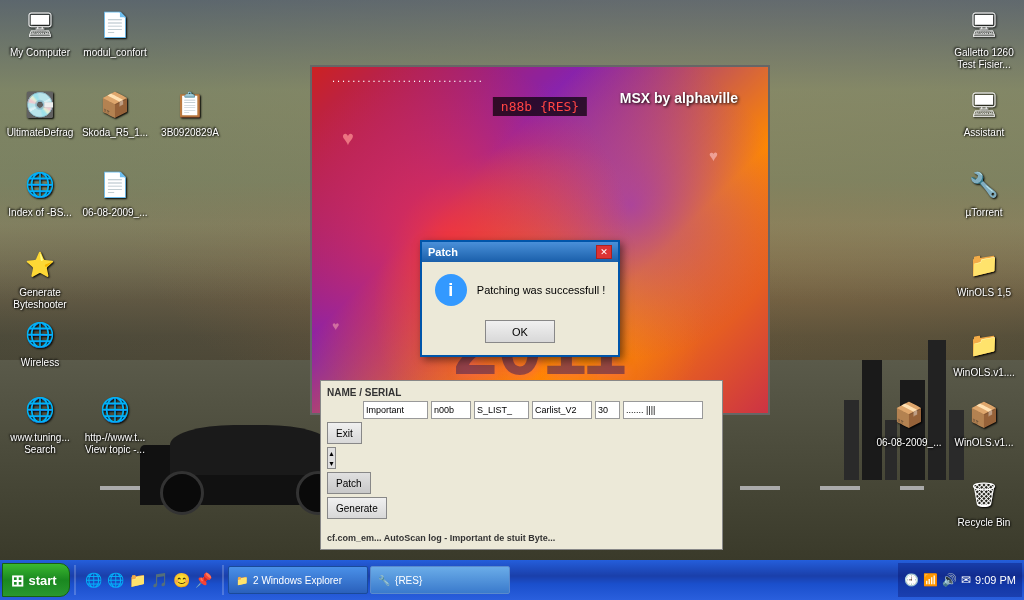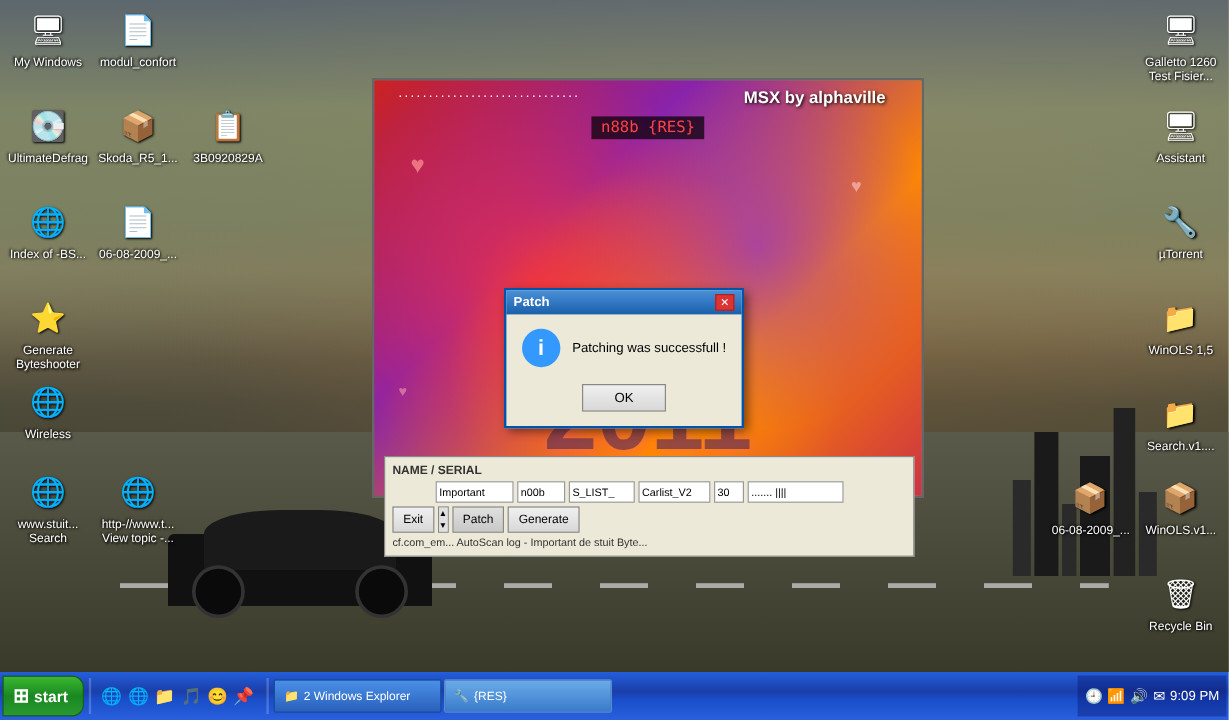--- a/index.html
+++ b/index.html
@@ -65,21 +65,21 @@
       left: 310px;
       width: 460px;
       height: 350px;
       background: linear-gradient(135deg, #cc2222 0%, #8822aa 30%, #ffaa00 60%, #cc4444 80%, #ff6688 100%);
       border: 2px solid #666;
       overflow: hidden;
     }
 
     .msx-title {
       position: absolute;
-      top: 6px;
+      top: 23px;
       right: 30px;
       color: white;
       font-size: 14px;
       font-weight: bold;
       text-shadow: 1px 1px 3px black;
     }
 
     .msx-counter {
       position: absolute;
       top: 30px;
@@ -90,21 +90,21 @@
       padding: 2px 8px;
       font-size: 13px;
       font-family: monospace;
     }
 
     
     .patch-app {
       position: absolute;
       top: 380px;
       left: 320px;
-      width: 442px;
+      width: 403px;
       background: #ece9d8;
       border: 1px solid #888;
     }
 
     .patch-app-content {
       padding: 6px;
     }
 
     .name-serial-label {
       font-size: 10px;
@@ -127,20 +127,21 @@
       background: white;
       font-size: 9px;
       padding: 0 3px;
       margin-bottom: 4px;
     }
 
     .buttons-row {
       display: flex;
       gap: 3px;
       align-items: flex-start;
+      flex-direction: column;
     }
 
     .app-button {
       height: 22px;
       border: 1px solid #888;
       background: linear-gradient(180deg, #f0f0f0, #d8d8d8);
       font-size: 10px;
       padding: 0 8px;
       cursor: pointer;
     }
@@ -383,21 +384,21 @@
     <div style="width:15px;height:80px;background:#2a2a2a;"></div>
     <div style="width:20px;height:120px;background:#1a1a1a;"></div>
     <div style="width:12px;height:60px;background:#2a2a2a;"></div>
     <div style="width:25px;height:100px;background:#1a1a1a;"></div>
     <div style="width:18px;height:140px;background:#222;"></div>
     <div style="width:15px;height:70px;background:#2a2a2a;"></div>
   </div>
 
   <div class="icon" style="top:5px;left:5px;">
     <div class="icon-img">🖥</div>
-    <div class="icon-label">My Windows</div>
+    <div class="icon-label">My Computer</div>
   </div>
 
   <div class="icon" style="top:5px;left:80px;">
     <div class="icon-img">📄</div>
     <div class="icon-label">modul_confort</div>
   </div>
 
   <div class="icon" style="top:85px;left:5px;">
     <div class="icon-img">💽</div>
     <div class="icon-label">UltimateDefrag</div>
@@ -428,21 +429,21 @@
     <div class="icon-label">Generate Byteshooter</div>
   </div>
 
   <div class="icon" style="top:315px;left:5px;">
     <div class="icon-img">🌐</div>
     <div class="icon-label">Wireless</div>
   </div>
 
   <div class="icon" style="top:390px;left:5px;">
     <div class="icon-img">🌐</div>
-    <div class="icon-label">www.stuit... Search</div>
+    <div class="icon-label">www.tuning... Search</div>
   </div>
 
   <div class="icon" style="top:390px;left:80px;">
     <div class="icon-img">🌐</div>
     <div class="icon-label">http-//www.t... View topic -...</div>
   </div>
 
   <div class="icon" style="top:5px;right:5px;">
     <div class="icon-img">🖥</div>
     <div class="icon-label">Galletto 1260 Test Fisier...</div>
@@ -458,21 +459,21 @@
     <div class="icon-label">µTorrent</div>
   </div>
 
   <div class="icon" style="top:245px;right:5px;">
     <div class="icon-img">📁</div>
     <div class="icon-label">WinOLS 1,5</div>
   </div>
 
   <div class="icon" style="top:325px;right:5px;">
     <div class="icon-img">📁</div>
-    <div class="icon-label">Search.v1....</div>
+    <div class="icon-label">WinOLS.v1....</div>
   </div>
 
   <div class="icon" style="top:395px;right:80px;">
     <div class="icon-img">📦</div>
     <div class="icon-label">06-08-2009_...</div>
   </div>
 
   <div class="icon" style="top:395px;right:5px;">
     <div class="icon-img">📦</div>
     <div class="icon-label">WinOLS.v1...</div>
@@ -521,21 +522,21 @@
       <div class="buttons-row">
         <button class="app-button">Exit</button>
         <div class="spin-buttons">
           <button class="spin-btn">▲</button>
           <button class="spin-btn">▼</button>
         </div>
         <button class="app-button" style="background:linear-gradient(180deg,#e0e0e0,#c8c8c8);">Patch</button>
         <button class="app-button">Generate</button>
       </div>
       
-      <div style="font-size:9px;color:#333;margin-top:3px;white-space:nowrap;overflow:hidden;">cf.com_em... AutoScan log - Important de stuit Byte...</div>
+      <div style="font-size:9px;color:#333;margin-top:14px;white-space:nowrap;overflow:hidden;font-weight:bold;">cf.com_em... AutoScan log - Important de stuit Byte...</div>
     </div>
   </div>
 
   <div class="patch-dialog">
     <div class="dialog-titlebar">
       <span>Patch</span>
       <button class="close-btn">✕</button>
     </div>
     <div class="dialog-body">
       <div class="dialog-message-row">

